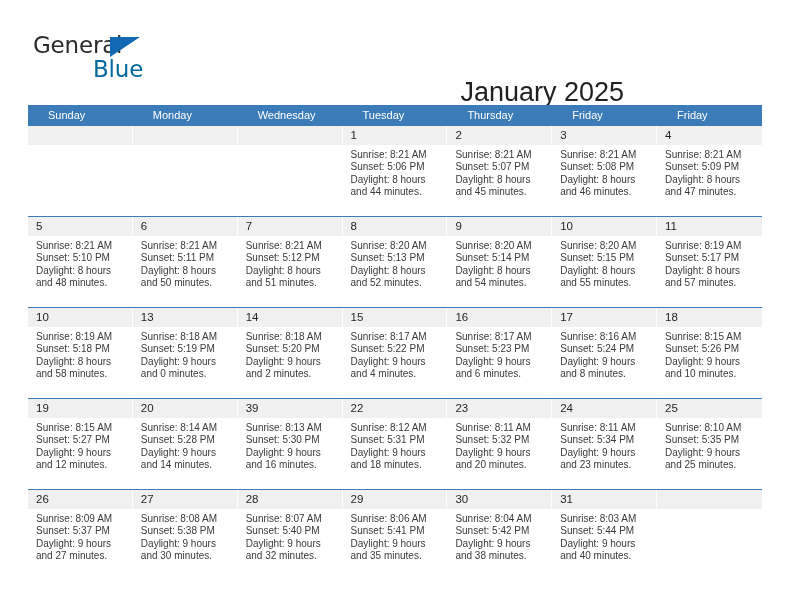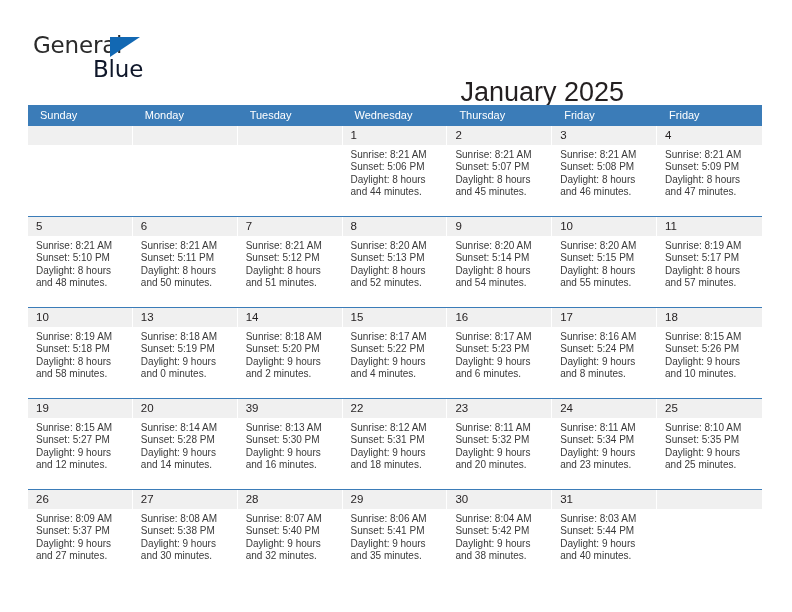--- a/index.html
+++ b/index.html
@@ -57,21 +57,21 @@
     height: 0;
     border-left: 30px solid #1268b3;
     border-bottom: 20px solid transparent;
   }
   .logo-blue {
     position: absolute;
     left: 60px;
     top: 24px;
     font-size: 23px;
     letter-spacing: -0.2px;
-    color: #0f172a;
+    color: #0369a1;
     font-family: "DejaVu Sans", sans-serif;
     font-weight: 400;
     line-height: 26px;
   }
 
   .title-block {
     position: absolute;
     right: 2px;
     top: 0;
     text-align: right;
@@ -104,21 +104,21 @@
     background: #3b7cb8;
     height: 21px;
   }
   .dow-cell {
     flex: 0 0 104.857px;
     width: 104.857px;
     box-sizing: border-box;
     color: #ffffff;
     font-size: 11px;
     line-height: 21px;
-    padding-left: 12px;
+    padding-left: 20px;
     white-space: nowrap;
     overflow: hidden;
   }
 
   .week-row {
     display: flex;
     height: 90px;
     border-top: 1px solid #3b7cb8;
   }
   .week-row.first {
@@ -177,22 +177,22 @@
       <div class="cal-title">January 2025</div>
       <div class="cal-subtitle">Lyon 02, France</div>
     </div>
 
   </div>
 
   <div class="calendar">
     <div class="dow-row" id="dow-row">
         <div class="dow-cell">Sunday</div>
         <div class="dow-cell">Monday</div>
+        <div class="dow-cell">Wednesday</div>
         <div class="dow-cell">Tuesday</div>
-        <div class="dow-cell">Wednesday</div>
         <div class="dow-cell">Thursday</div>
         <div class="dow-cell">Friday</div>
         <div class="dow-cell">Friday</div>
       </div>
     <div id="weeks-container">
         <div class="week-row first">
           <div class="day-cell">
             <div class="day-num-strip">
               <span class="day-num"></span>
             </div>

